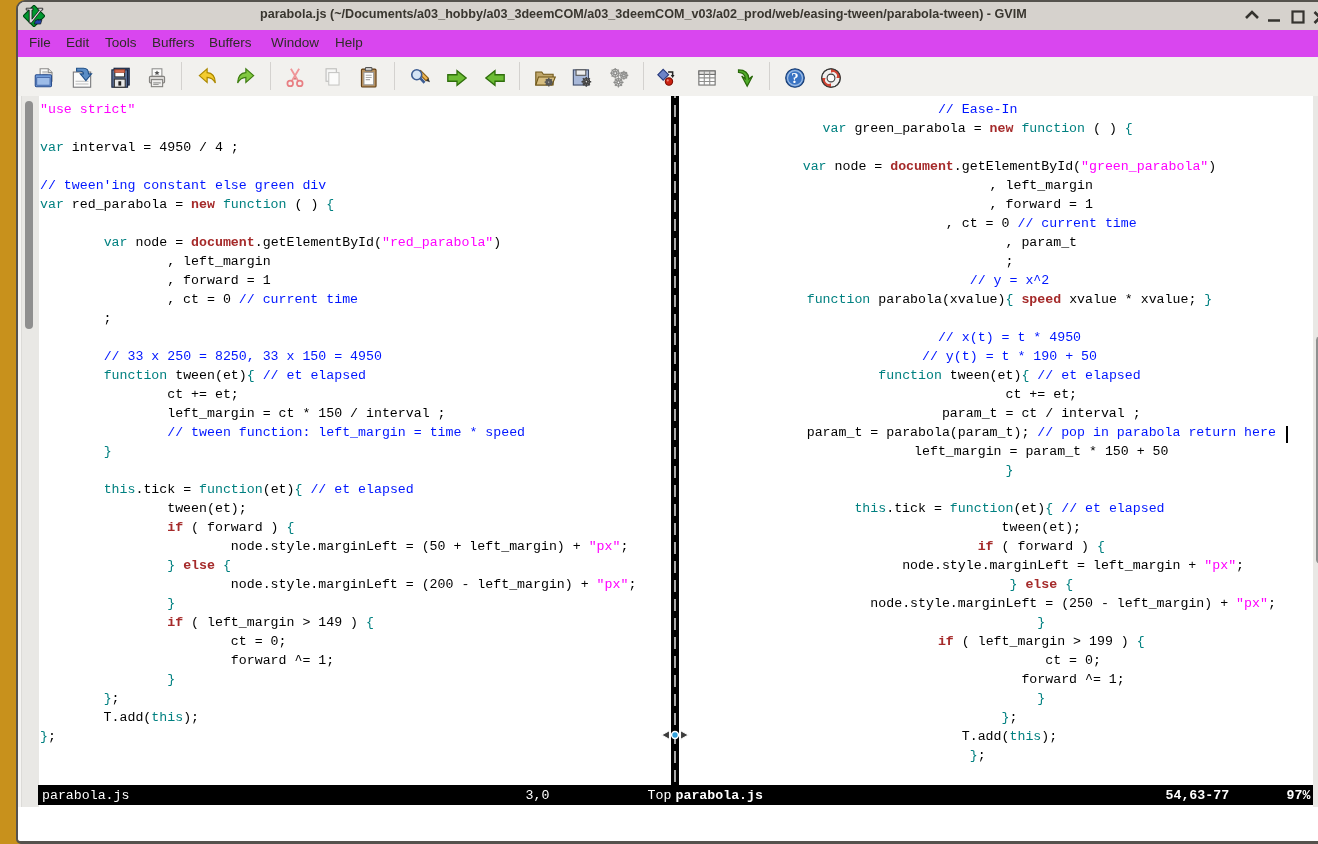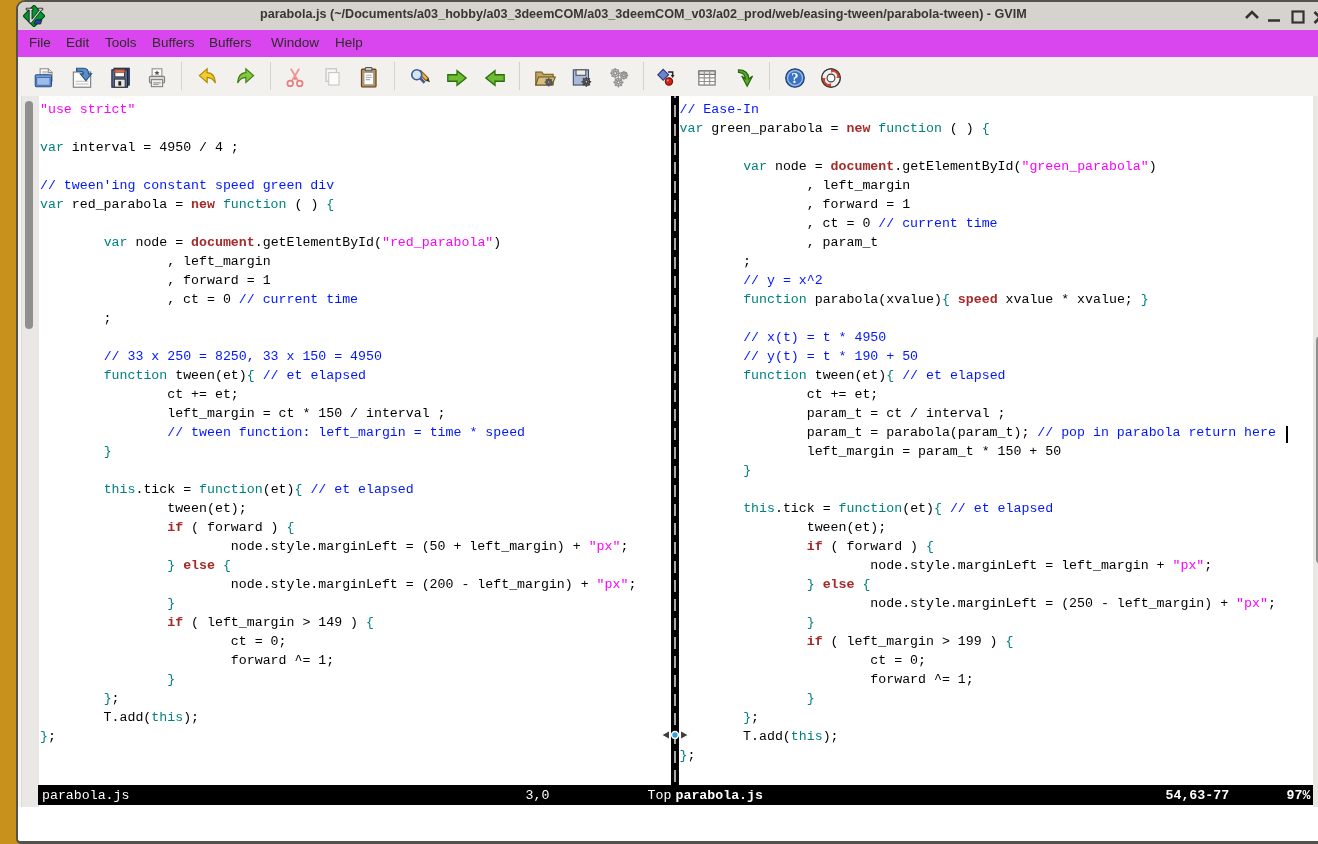--- a/index.html
+++ b/index.html
@@ -15,21 +15,21 @@
 .ti{position:absolute;top:8px;width:26px;height:26px;}
 .tsep{position:absolute;top:5px;width:1px;height:28px;background:#d4d2cf;}
 #textarea{position:absolute;left:0;top:94px;width:1314px;height:691px;background:#ffffff;}
 pre{margin:0;font:13.266px/19px "Liberation Mono",monospace;}
 k{color:#008080;}
 t{color:#a52a2a;font-weight:bold;}
 c{color:#0016ff;}
 q{color:#ff00ff;quotes:none;}
 q::before,q::after{content:none;}
 #lp{position:absolute;left:22px;top:98px;}
-#rp{position:absolute;left:661.5px;top:98px;}
+#rp{position:absolute;left:661.5px;top:98px;text-align:center;}
 #lsb{position:absolute;left:0px;top:94px;width:19.5px;height:711px;background:#f6f5f3;}
 #lsb .tr{position:absolute;left:3px;top:0;width:16.5px;height:711px;background:#e9e8e5;border-left:1px solid #dcdbd8;}
 #lth{position:absolute;left:6.5px;top:5px;width:8.5px;height:228px;background:#8f8f8f;border-radius:4.5px;}
 #rsb{position:absolute;left:1294.5px;top:94px;width:19.5px;height:711px;background:#f6f5f3;}
 #rsb .tr{position:absolute;left:0px;top:0;width:16.5px;height:711px;background:#e9e8e5;border-right:1px solid #dcdbd8;}
 #rth{position:absolute;left:3.5px;top:240px;width:8.5px;height:228px;background:#8f8f8f;border-radius:4.5px;}
 #vsep{position:absolute;left:653px;top:94px;width:8px;height:691px;background:#000;}
 #vsep .d{position:absolute;left:3px;top:0;width:2px;height:100%;
  background-image:linear-gradient(#a9a9a9 0 12px,transparent 12px);background-size:2px 19px;background-repeat:repeat-y;background-position:0 9px;}
 #cursor{position:absolute;left:1268px;top:424px;width:2px;height:17px;background:#000;}
@@ -201,21 +201,21 @@
       <div id="lth"></div>
     </div>
  <div id="rsb">
       <div class="tr"></div>
       <div id="rth"></div>
     </div>
 <pre id="lp"><q>"use strict"</q>
 
 <k>var</k> interval = 4950 / 4 ;
 
-<c>// tween'ing constant speed green div</c>
+<c>// tween'ing constant else green div</c>
 <k>var</k> red_parabola = <t>new</t> <k>function</k> ( ) <k>{</k>
 
         <k>var</k> node = <t>document</t>.getElementById(<q>"red_parabola"</q>)
                 , left_margin
                 , forward = 1
                 , ct = 0 <c>// current time</c>
         ;
 
         <c>// 33 x 250 = 8250, 33 x 150 = 4950</c>
         <k>function</k> tween(et)<k>{</k> <c>// et elapsed</c>

